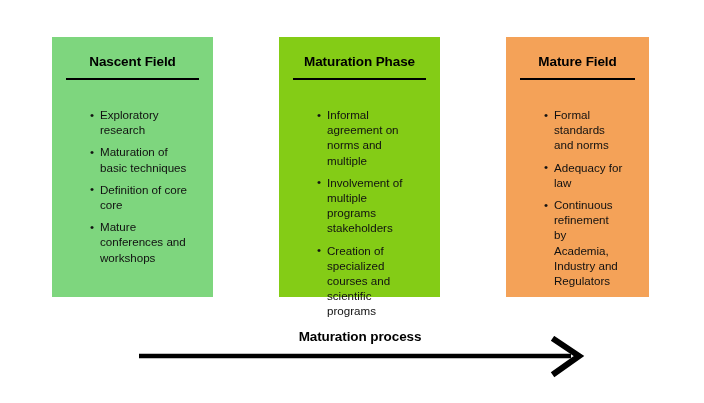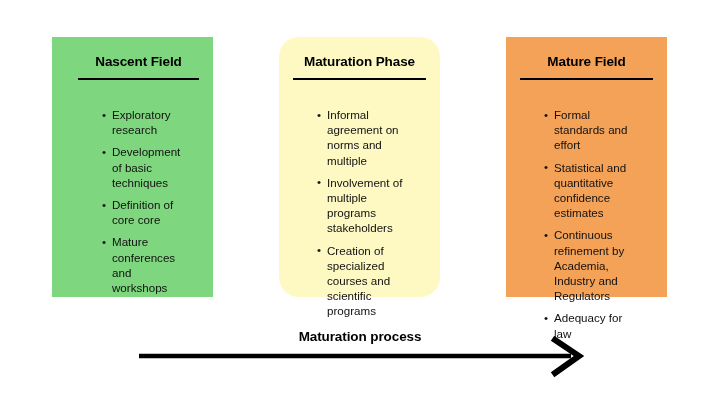--- a/index.html
+++ b/index.html
@@ -18,23 +18,23 @@
     position: absolute;
     inset: 0;
   }
   .panel {
     position: absolute;
     top: 37px;
     height: 260px;
     box-sizing: border-box;
     padding: 0;
   }
-  #panel-0 { left: 52px;  width: 161px; background: #7ed67e; padding-left: 12px; }
+  #panel-0 { left: 52px;  width: 161px; background: #7ed67e; }
   #panel-1 { left: 279px; width: 161px; background: #8ab4f8; }
-  #panel-2 { left: 506px; width: 161px; background: #f4a258; }
+  #panel-2 { left: 506px; width: 143px; background: #f4a258; }
 
   .panel-title {
     text-align: center;
     font-size: 13.5px;
     font-weight: bold;
     color: #000000;
     letter-spacing: -0.1px;
     margin: 0;
     padding-top: 16px;
     line-height: 17px;
@@ -95,44 +95,43 @@
 </head>
 <body>
 
 <div id="diagram">
 
   <div class="panel" id="panel-0" style="background: rgb(126, 214, 126);">
     <div class="panel-title">Nascent Field</div>
     <div class="panel-rule"></div>
     <ul class="panel-list">
       <li>Exploratory research</li>
-      <li>Development of basic techniques</li>
+      <li>Maturation of basic techniques</li>
       <li>Definition of core core</li>
       <li>Mature conferences and workshops</li>
     </ul>
   </div>
 
-  <div class="panel" id="panel-1" style="background: #fef9c3; border-radius: 20px;">
+  <div class="panel" id="panel-1" style="background: #84cc16;">
     <div class="panel-title">Maturation Phase</div>
     <div class="panel-rule"></div>
     <ul class="panel-list">
       <li>Informal agreement on norms and multiple</li>
       <li>Involvement of multiple programs stakeholders</li>
       <li>Creation of specialized courses and scientific programs</li>
     </ul>
   </div>
 
   <div class="panel" id="panel-2" style="background: rgb(244, 162, 88);">
     <div class="panel-title">Mature Field</div>
     <div class="panel-rule"></div>
     <ul class="panel-list">
-      <li>Formal standards and effort</li>
-      <li>Statistical and quantitative confidence estimates</li>
+      <li>Formal standards and norms</li>
+      <li>Adequacy for law</li>
       <li>Continuous refinement by Academia, Industry and Regulators</li>
-      <li>Adequacy for law</li>
     </ul>
   </div>
 
   <div id="arrow-group">
     <div id="arrow-label">Maturation process</div>
     <svg id="arrow-svg" width="470" height="45" viewBox="0 0 470 45">
       <line x1="11" y1="20" x2="443" y2="20" stroke="#000000" stroke-width="4.5"></line>
       <polyline points="427,4 451,20 427,37" fill="none" stroke="#000000" stroke-width="6" stroke-linecap="square" stroke-linejoin="miter"></polyline>
     </svg>
   </div>

